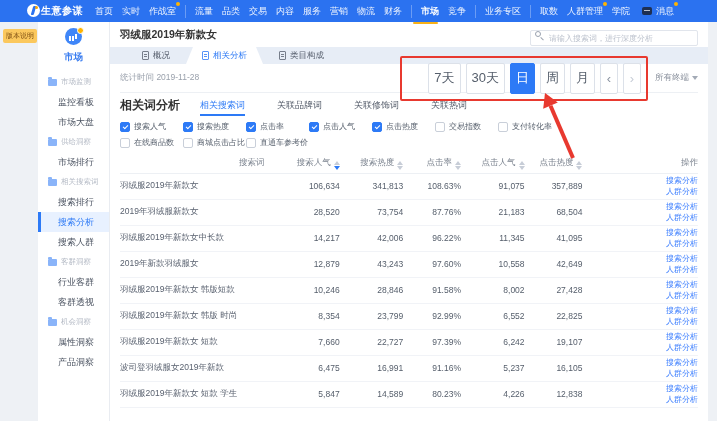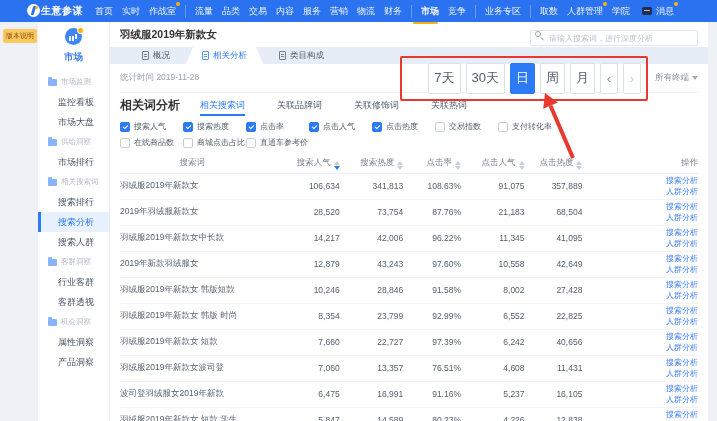--- a/index.html
+++ b/index.html
@@ -69,21 +69,21 @@
   .a-tabs{display:flex;gap:32px}
   .a-tab{font-size:9px;color:#525a68;cursor:pointer;position:relative;padding:4px 0}
   .a-tab.active{color:#2d7af6}
   .a-tab.active::after{content:"";position:absolute;left:0;right:0;bottom:0;height:2px;background:#2d7af6}
   .metrics{display:grid;grid-template-columns:repeat(7,63px);row-gap:5px;padding:3px 0 6px;align-items:center}
   .metric{display:flex;align-items:center;gap:4px;font-size:8px;color:#555e6b;cursor:pointer;white-space:nowrap}
   .cb{width:10px;height:10px;border:1px solid #c9cfd9;border-radius:2px;background:#fff;position:relative;flex:none}
   .cb.on{background:#2d7af6;border-color:#2d7af6}
   .cb.on::after{content:"";position:absolute;left:1.5px;top:2px;width:4px;height:2px;border-left:1.5px solid #fff;border-bottom:1.5px solid #fff;transform:rotate(-45deg)}
   .tbl{width:100%;border-collapse:collapse;table-layout:fixed;font-size:8.5px}
-  .tbl th{height:19px;font-weight:normal;color:#7a828e;text-align:center;border-bottom:1px solid #edf0f4;white-space:nowrap}
+  .tbl th{height:19px;font-weight:normal;color:#7a828e;text-align:right;border-bottom:1px solid #edf0f4;white-space:nowrap}
   .tbl th.num,.tbl td.num,.tbl td.act{text-align:right}
   .sorter{display:inline-flex;flex-direction:column;gap:1px;margin-left:3px;vertical-align:0}
   .car{width:0;height:0;border-left:3px solid transparent;border-right:3px solid transparent}
   .car.up{border-bottom:4px solid #c7cdd7}
   .car.dn{border-top:4px solid #c7cdd7}
   .car.dn.act{border-top-color:#2d7af6}
   .tbl td{height:26px;border-bottom:1px solid #f1f3f7;color:#555e6b;white-space:nowrap}
   .tbl td.term{color:#5a6270}
   .lnk{display:block;color:#3d7fff;font-size:8px;line-height:11px;cursor:pointer}
   .arrow{position:absolute;left:415px;top:20px;pointer-events:none;z-index:3}
@@ -538,39 +538,27 @@
                 <a class="lnk">人群分析</a>
               </td>
             </tr>
 
             <tr>
               <td class="term">羽绒服2019年新款女 短款</td>
               <td class="num">7,660</td>
               <td class="num">22,727</td>
               <td class="num">97.39%</td>
               <td class="num">6,242</td>
-              <td class="num">40,656</td>
-              <td class="act">
-                <a class="lnk">搜索分析</a>
-                <a class="lnk">人群分析</a>
-              </td>
-            </tr>
-
-            <tr>
-              <td class="term">羽绒服2019年新款女波司登</td>
-              <td class="num">7,060</td>
-              <td class="num">13,357</td>
-              <td class="num">76.51%</td>
-              <td class="num">4,608</td>
-              <td class="num">11,431</td>
-              <td class="act">
-                <a class="lnk">搜索分析</a>
-                <a class="lnk">人群分析</a>
-              </td>
-            </tr>
+              <td class="num">19,107</td>
+              <td class="act">
+                <a class="lnk">搜索分析</a>
+                <a class="lnk">人群分析</a>
+              </td>
+            </tr>
+
 
             <tr>
               <td class="term">波司登羽绒服女2019年新款</td>
               <td class="num">6,475</td>
               <td class="num">16,991</td>
               <td class="num">91.16%</td>
               <td class="num">5,237</td>
               <td class="num">16,105</td>
               <td class="act">
                 <a class="lnk">搜索分析</a>

